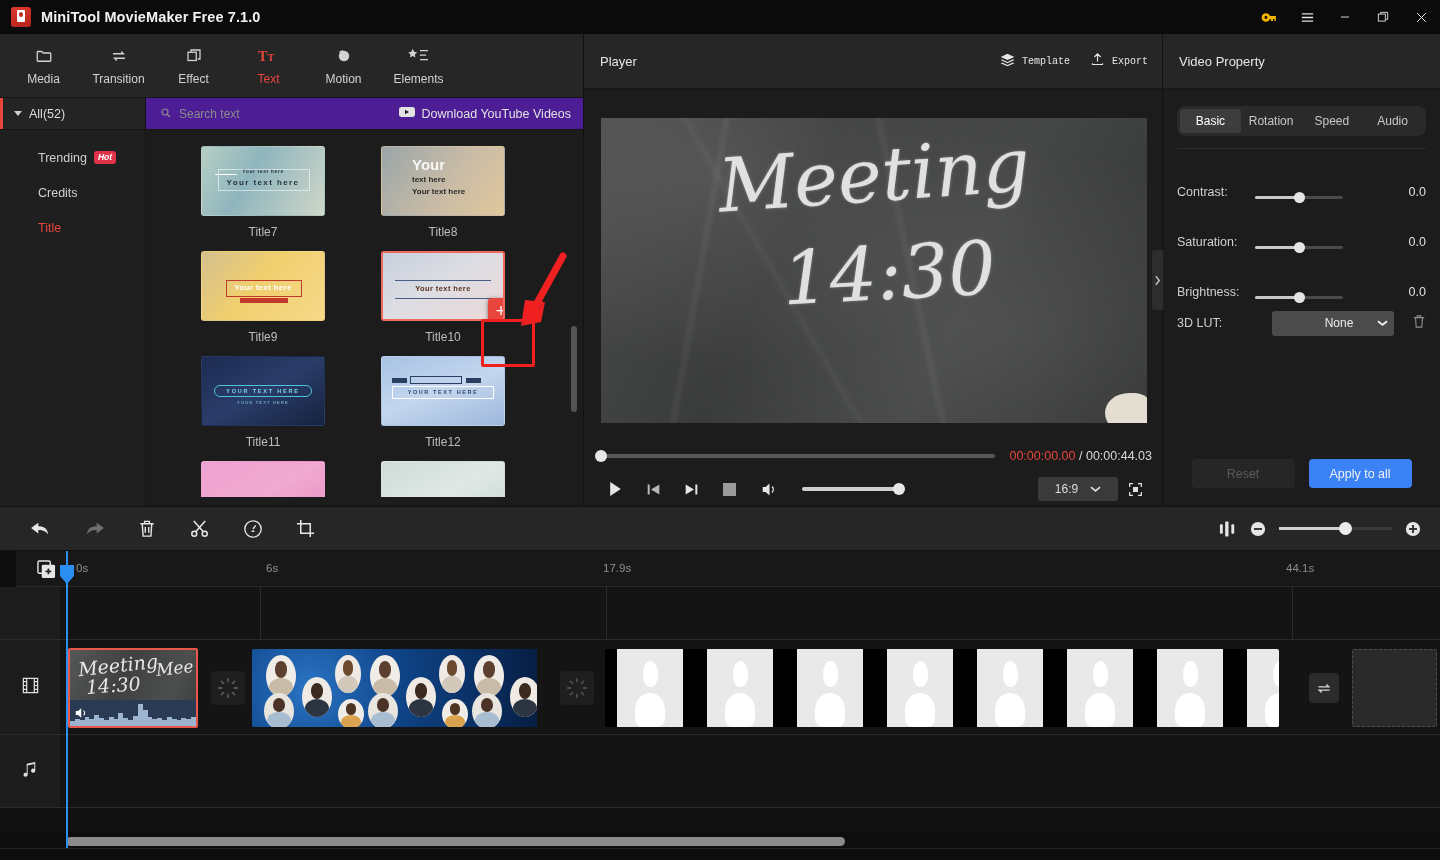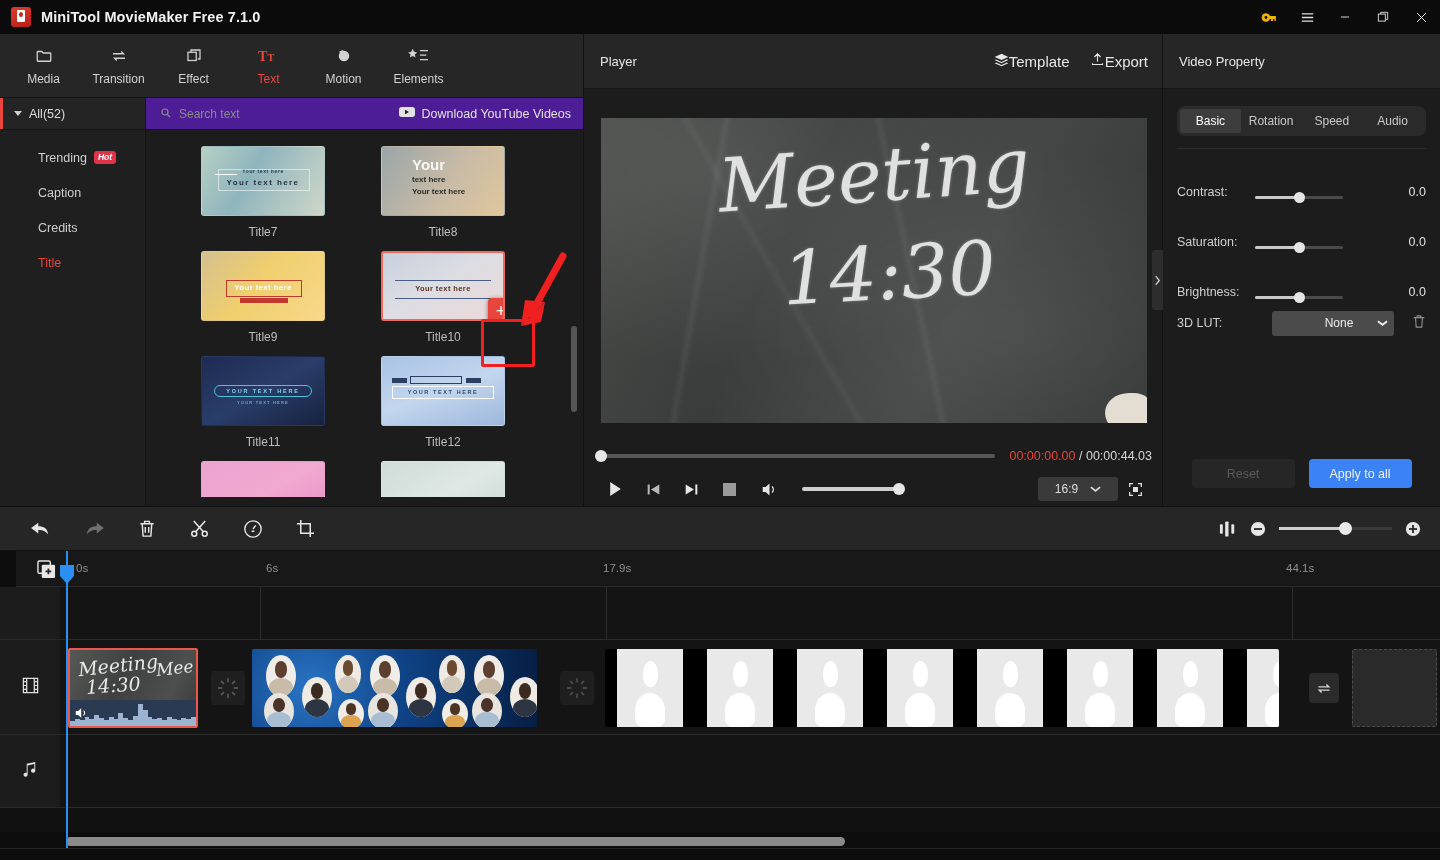--- a/index.html
+++ b/index.html
@@ -150,21 +150,21 @@
   .player {
     position: absolute; left: 583px; top: 34px; width: 580px; height: 472px;
     background: #1c1c1c; border-left: 1px solid #121212; border-right: 1px solid #121212;
   }
   .player-head {
     height: 55px; display: flex; align-items: center; padding: 0 14px 0 16px;
     background: #262626; border-bottom: 1px solid #171717;
   }
   .player-head .pl-title { font-size: 13px; color: #e6e6e6; }
   .ph-actions { margin-left: auto; display: flex; gap: 20px; }
-  .ph-act { display: flex; align-items: center; font-size: 15px; color: #e6e6e6; cursor: pointer; }
+  .ph-act { display: flex; align-items: center; gap: 7px; font-size: 10px; color: #e6e6e6; cursor: pointer; font-family: Liberation Mono, monospace; }
   .stage {
     position: absolute; left: 0; top: 55px; width: 580px; height: 362px;
     display: flex; align-items: center; justify-content: center;
   }
   .video {
     width: 546px; height: 305px; background: #3c3c3c; position: relative; overflow: hidden;
   }
   .chalk-bg {
     position: absolute; inset: 0;
     background:
@@ -470,23 +470,20 @@
 
     <div class="catbar">
       <div class="cat-all">
         <span class="cat-caret"></span>
         <span>All(52)</span>
       </div>
       <div class="catlist">
         <div class="cat">
           <span>Trending</span>
           <span class="hotbadge">Hot</span>
-        </div>
-        <div class="cat">
-          <span>Caption</span>
         </div>
         <div class="cat">
           <span>Credits</span>
         </div>
         <div class="cat active">
           <span>Title</span>
         </div>
       </div>
     </div>
 

